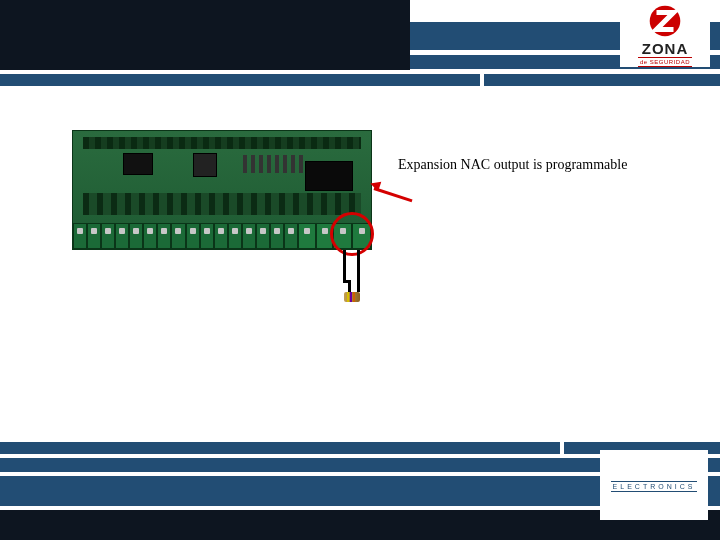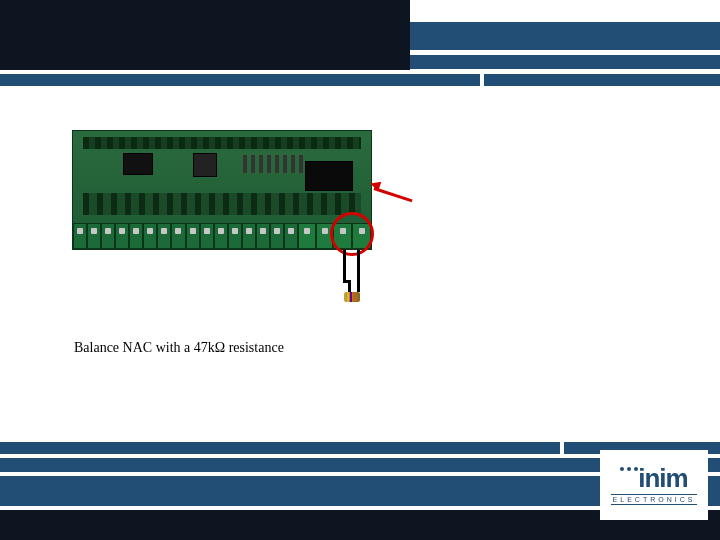--- a/index.html
+++ b/index.html
@@ -63,20 +63,28 @@
 </style>
 </head>
 <body>
 
 <div class="header">
   <div class="header-dark"></div>
   <div class="header-bar1"></div>
   <div class="header-bar2"></div>
   <div class="header-bar3"></div>
   <div class="header-bar4"></div>
+  <div class="logo-top">
+    <svg class="zicon" viewBox="0 0 40 40">
+      <circle cx="20" cy="20" r="18" fill="#c00"></circle>
+      <path d="M10 10 L30 10 L10 30 L30 30" fill="none" stroke="#fff" stroke-width="6" stroke-linejoin="miter"></path>
+    </svg>
+    <div class="ztxt">ZONA</div>
+    <div class="zsub">de SEGURIDAD</div>
+  </div>
 </div>
 
 <div class="content">
   <div class="pcb">
     <div class="pcb-top-strip"></div>
     <div class="pcb-chip1"></div>
     <div class="pcb-chip2"></div>
     <div class="pcb-caps"></div>
     <div class="pcb-relay"></div>
     <div class="pcb-row"></div>
@@ -111,34 +119,26 @@
   <div class="resistor-wire1"></div>
   <div class="resistor-wire2"></div>
   <div class="resistor-wire-h"></div>
   <div class="resistor-wire-v"></div>
   <div class="resistor-body"></div>
   <div class="resistor-band1"></div>
   <div class="resistor-band2"></div>
   <div class="resistor-band3"></div>
 
   <div class="callout-right">
+    <div>Expansion NAC output is programmable</div>
   </div>
-  <div class="callout-bottom">Balance NAC with a 47kΩ resistance</div>
 </div>
 
 <div class="footer">
   <div class="footer-bar1"></div>
   <div class="footer-bar1b"></div>
   <div class="footer-bar2"></div>
   <div class="footer-bar3"></div>
   <div class="footer-dark"></div>
   <div class="logo-bottom">
-    <div style="display:flex;align-items:flex-start;">
-      <span class="idots">
-          <span></span>
-          <span></span>
-          <span></span>
-        </span>
-      <span class="itxt">inim</span>
-    </div>
     <div class="isub">ELECTRONICS</div>
   </div>
 </div>
 
 </body></html>

